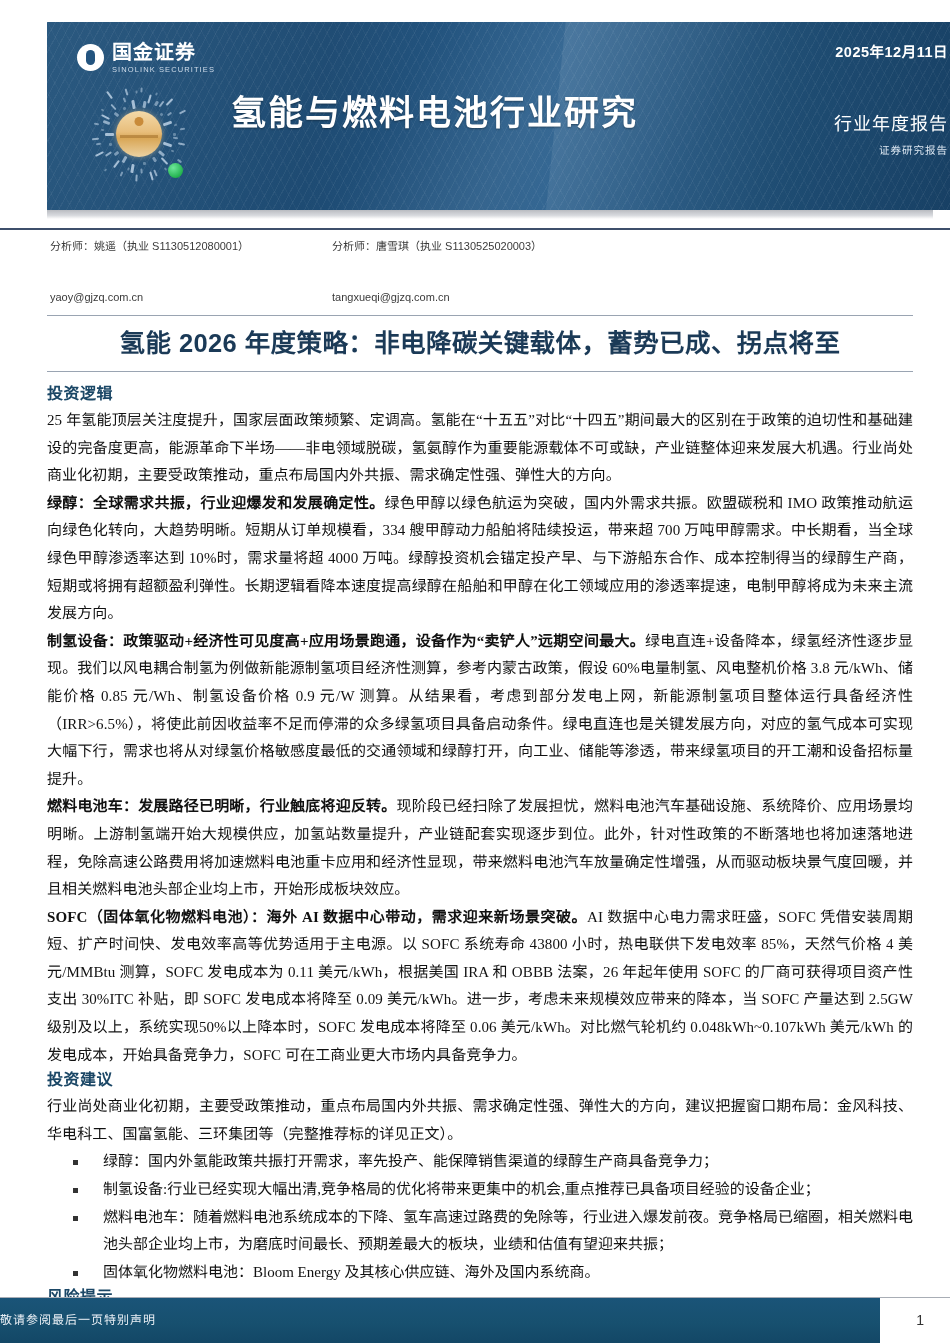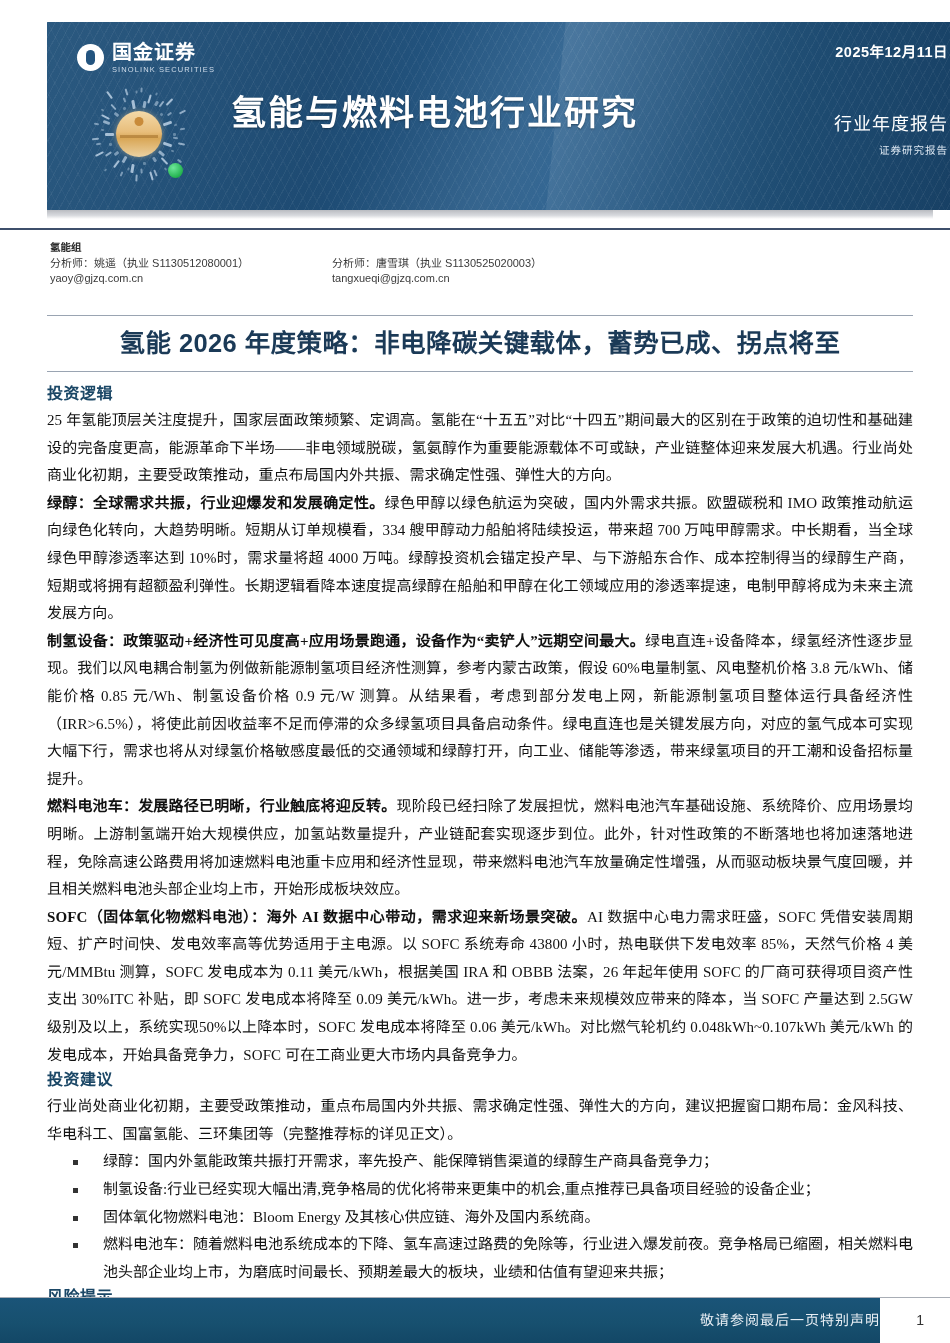--- a/index.html
+++ b/index.html
@@ -258,20 +258,21 @@
   .analyst-line {
     font-size: 11px;
     line-height: 15px;
     color: #3a3a3a;
     white-space: nowrap;
   }
   .analyst-mail {
     font-size: 11px;
     line-height: 15px;
     color: #3a3a3a;
+    margin-top: 36px;
   }
 
   
   .doc-title {
     position: absolute;
     left: 47px; top: 322px;
     width: 866px;
     text-align: center;
     font-family: "Liberation Sans", sans-serif;
     font-weight: bold;
@@ -344,24 +345,24 @@
     width: 880px;
     height: 45px;
     background: linear-gradient(180deg, #1a5478, #17506f 55%, #134766);
   }
   .footer-text {
     position: absolute;
     left: 0; top: 1298px;
     width: 880px;
     height: 37px;
     line-height: 45px;
-    text-align: right;
+    text-align: left;
     color: #e8eef4;
     font-family: "Liberation Sans", sans-serif;
-    font-size: 14px;
+    font-size: 12px;
     letter-spacing: 1px;
   }
   .page-number {
     position: absolute;
     right: 26px; top: 1298px;
     height: 45px;
     line-height: 45px;
     font-family: "Liberation Sans", sans-serif;
     font-size: 14px;
     color: #333;
@@ -449,21 +450,20 @@
         <div class="banner-reporttype">行业年度报告</div>
         <div class="banner-subtype">证券研究报告</div>
       </div>
     </div>
     <div class="banner-shadow"></div>
   </div>
 
   <div class="rule-top"></div>
 
   <div class="analysts">
-    <div class="analyst-group">氢能组</div>
     <div class="analyst-cols">
       <div class="analyst-col">
         <div class="analyst-line">分析师：姚遥（执业 S1130512080001）</div>
         <div class="analyst-mail">yaoy@gjzq.com.cn</div>
       </div>
       <div class="analyst-col">
         <div class="analyst-line">分析师：唐雪琪（执业 S1130525020003）</div>
         <div class="analyst-mail">tangxueqi@gjzq.com.cn</div>
       </div>
     </div>
@@ -487,22 +487,22 @@
 
     <p class="para"><span class="lead">SOFC（固体氧化物燃料电池）：海外 AI 数据中心带动，需求迎来新场景突破。</span><span>AI 数据中心电力需求旺盛，SOFC 凭借安装周期短、扩产时间快、发电效率高等优势适用于主电源。以 SOFC 系统寿命 43800 小时，热电联供下发电效率 85%，天然气价格 4 美元/MMBtu 测算，SOFC 发电成本为 0.11 美元/kWh，根据美国 IRA 和 OBBB 法案，26 年起年使用 SOFC 的厂商可获得项目资产性支出 30%ITC 补贴，即 SOFC 发电成本将降至 0.09 美元/kWh。进一步，考虑未来规模效应带来的降本，当 SOFC 产量达到 2.5GW 级别及以上，系统实现50%以上降本时，SOFC 发电成本将降至 0.06 美元/kWh。对比燃气轮机约 0.048kWh~0.107kWh 美元/kWh 的发电成本，开始具备竞争力，SOFC 可在工商业更大市场内具备竞争力。</span></p>
 
     <h2 class="sec-head">投资建议</h2>
 
     <p class="para">行业尚处商业化初期，主要受政策推动，重点布局国内外共振、需求确定性强、弹性大的方向，建议把握窗口期布局：金风科技、华电科工、国富氢能、三环集团等（完整推荐标的详见正文）。</p>
 
     <ul class="bullets">
       <li>绿醇：国内外氢能政策共振打开需求，率先投产、能保障销售渠道的绿醇生产商具备竞争力；</li>
       <li>制氢设备:行业已经实现大幅出清,竞争格局的优化将带来更集中的机会,重点推荐已具备项目经验的设备企业；</li>
+      <li>燃料电池车：随着燃料电池系统成本的下降、氢车高速过路费的免除等，行业进入爆发前夜。竞争格局已缩圈，相关燃料电池头部企业均上市，为磨底时间最长、预期差最大的板块，业绩和估值有望迎来共振；</li>
       <li>固体氧化物燃料电池：Bloom Energy 及其核心供应链、海外及国内系统商。</li>
-      <li>燃料电池车：随着燃料电池系统成本的下降、氢车高速过路费的免除等，行业进入爆发前夜。竞争格局已缩圈，相关燃料电池头部企业均上市，为磨底时间最长、预期差最大的板块，业绩和估值有望迎来共振；</li>
     </ul>
 
     <h2 class="sec-head">风险提示</h2>
 
     <p class="para">政策力度不及预期、技术迭代缓慢、实际项目落地进度低于预期。</p>
   </div>
 
   <div class="footer-rule"></div>
   <div class="footer-bar"></div>
   <div class="footer-text">敬请参阅最后一页特别声明</div>

